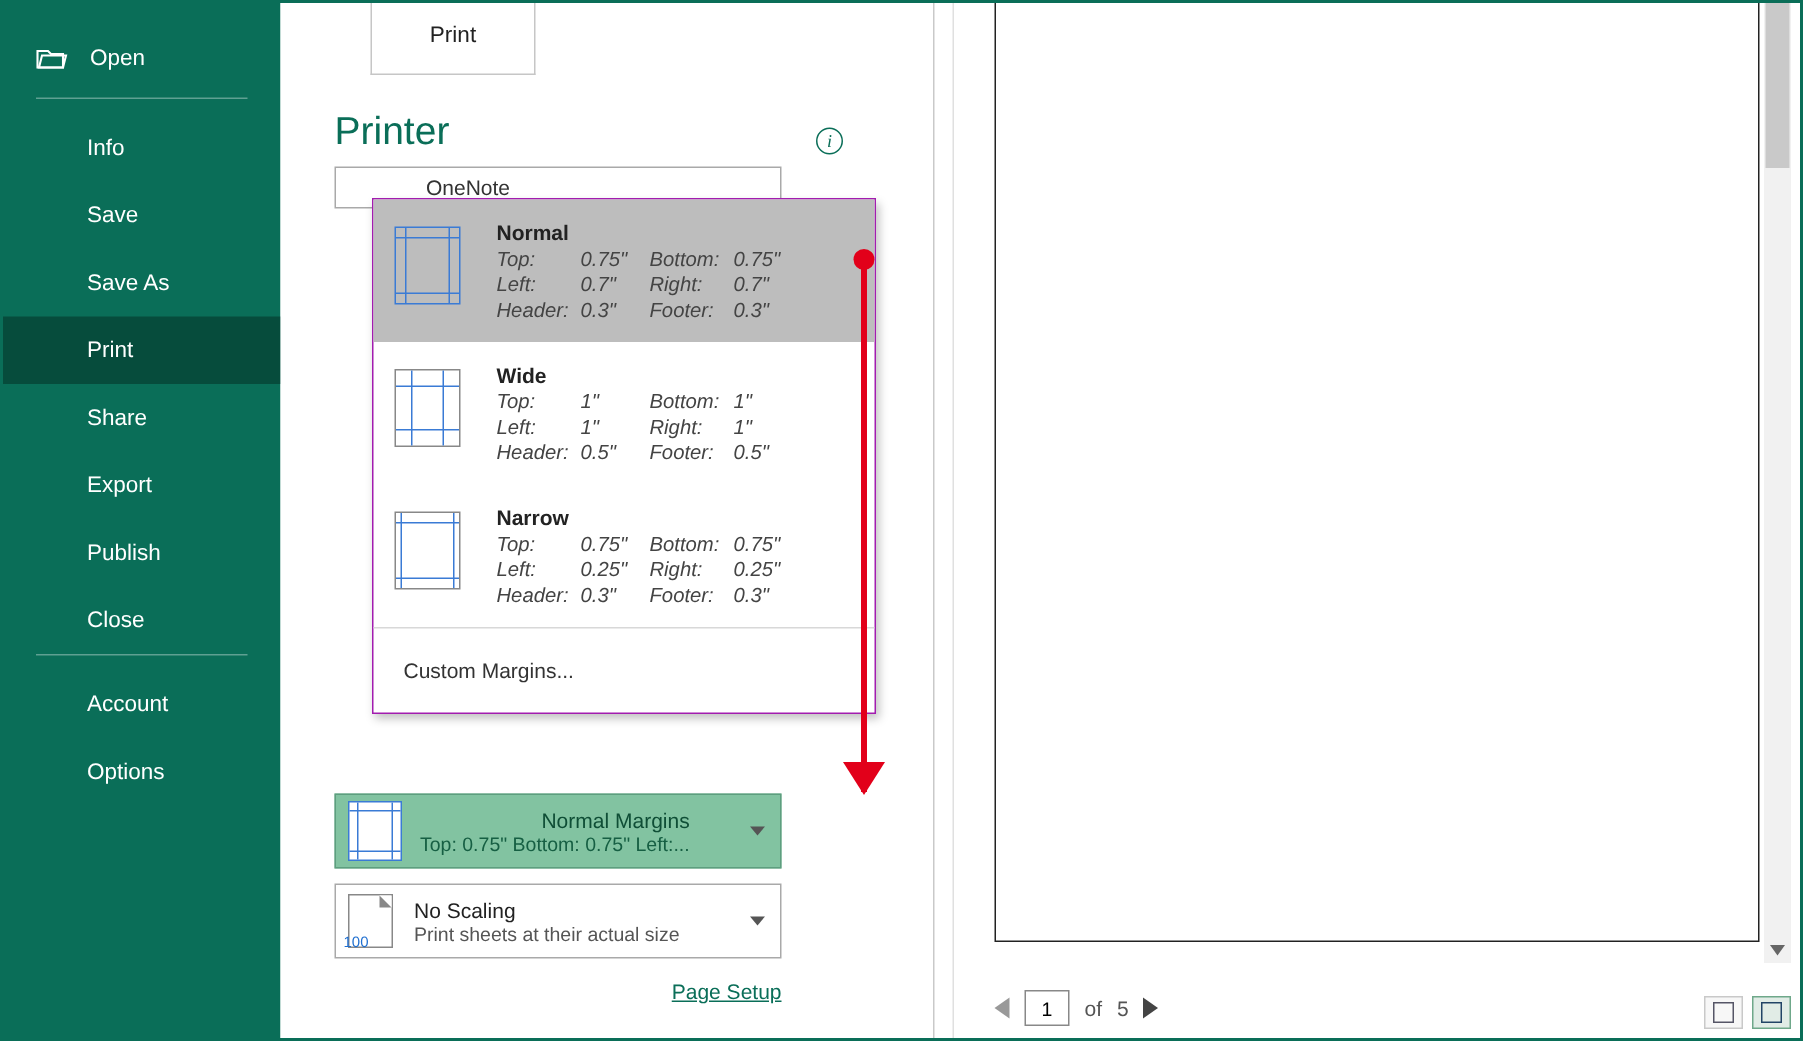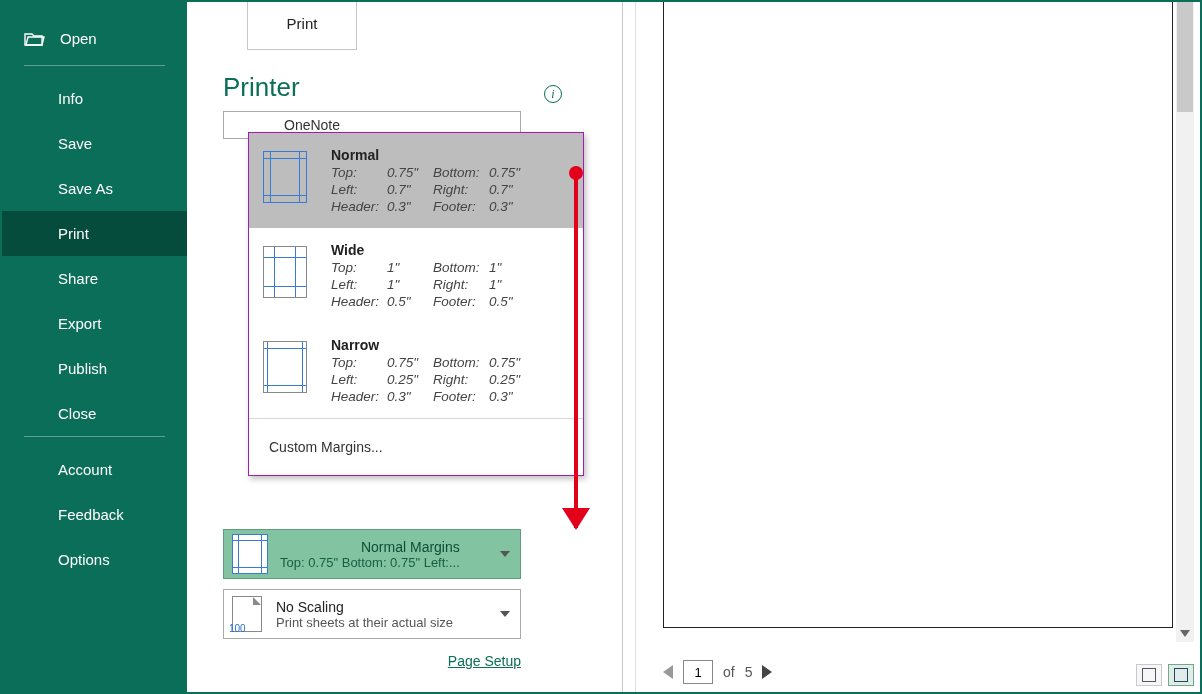--- a/index.html
+++ b/index.html
@@ -268,21 +268,20 @@
     <div class="item"><span>Info</span></div>
     <div class="item"><span>Save</span></div>
     <div class="item"><span>Save As</span></div>
     <div class="item active"><span>Print</span></div>
     <div class="item"><span>Share</span></div>
     <div class="item"><span>Export</span></div>
     <div class="item"><span>Publish</span></div>
     <div class="item"><span>Close</span></div>
     <hr>
     <div class="item"><span>Account</span></div>
-    <div class="item"><span>Feedback</span></div>
     <div class="item"><span>Options</span></div>
   </div>
 
   <div class="center">
 
     <div class="print-tab">
       <span>Print</span>
     </div>
 
     <div class="printer-head">

